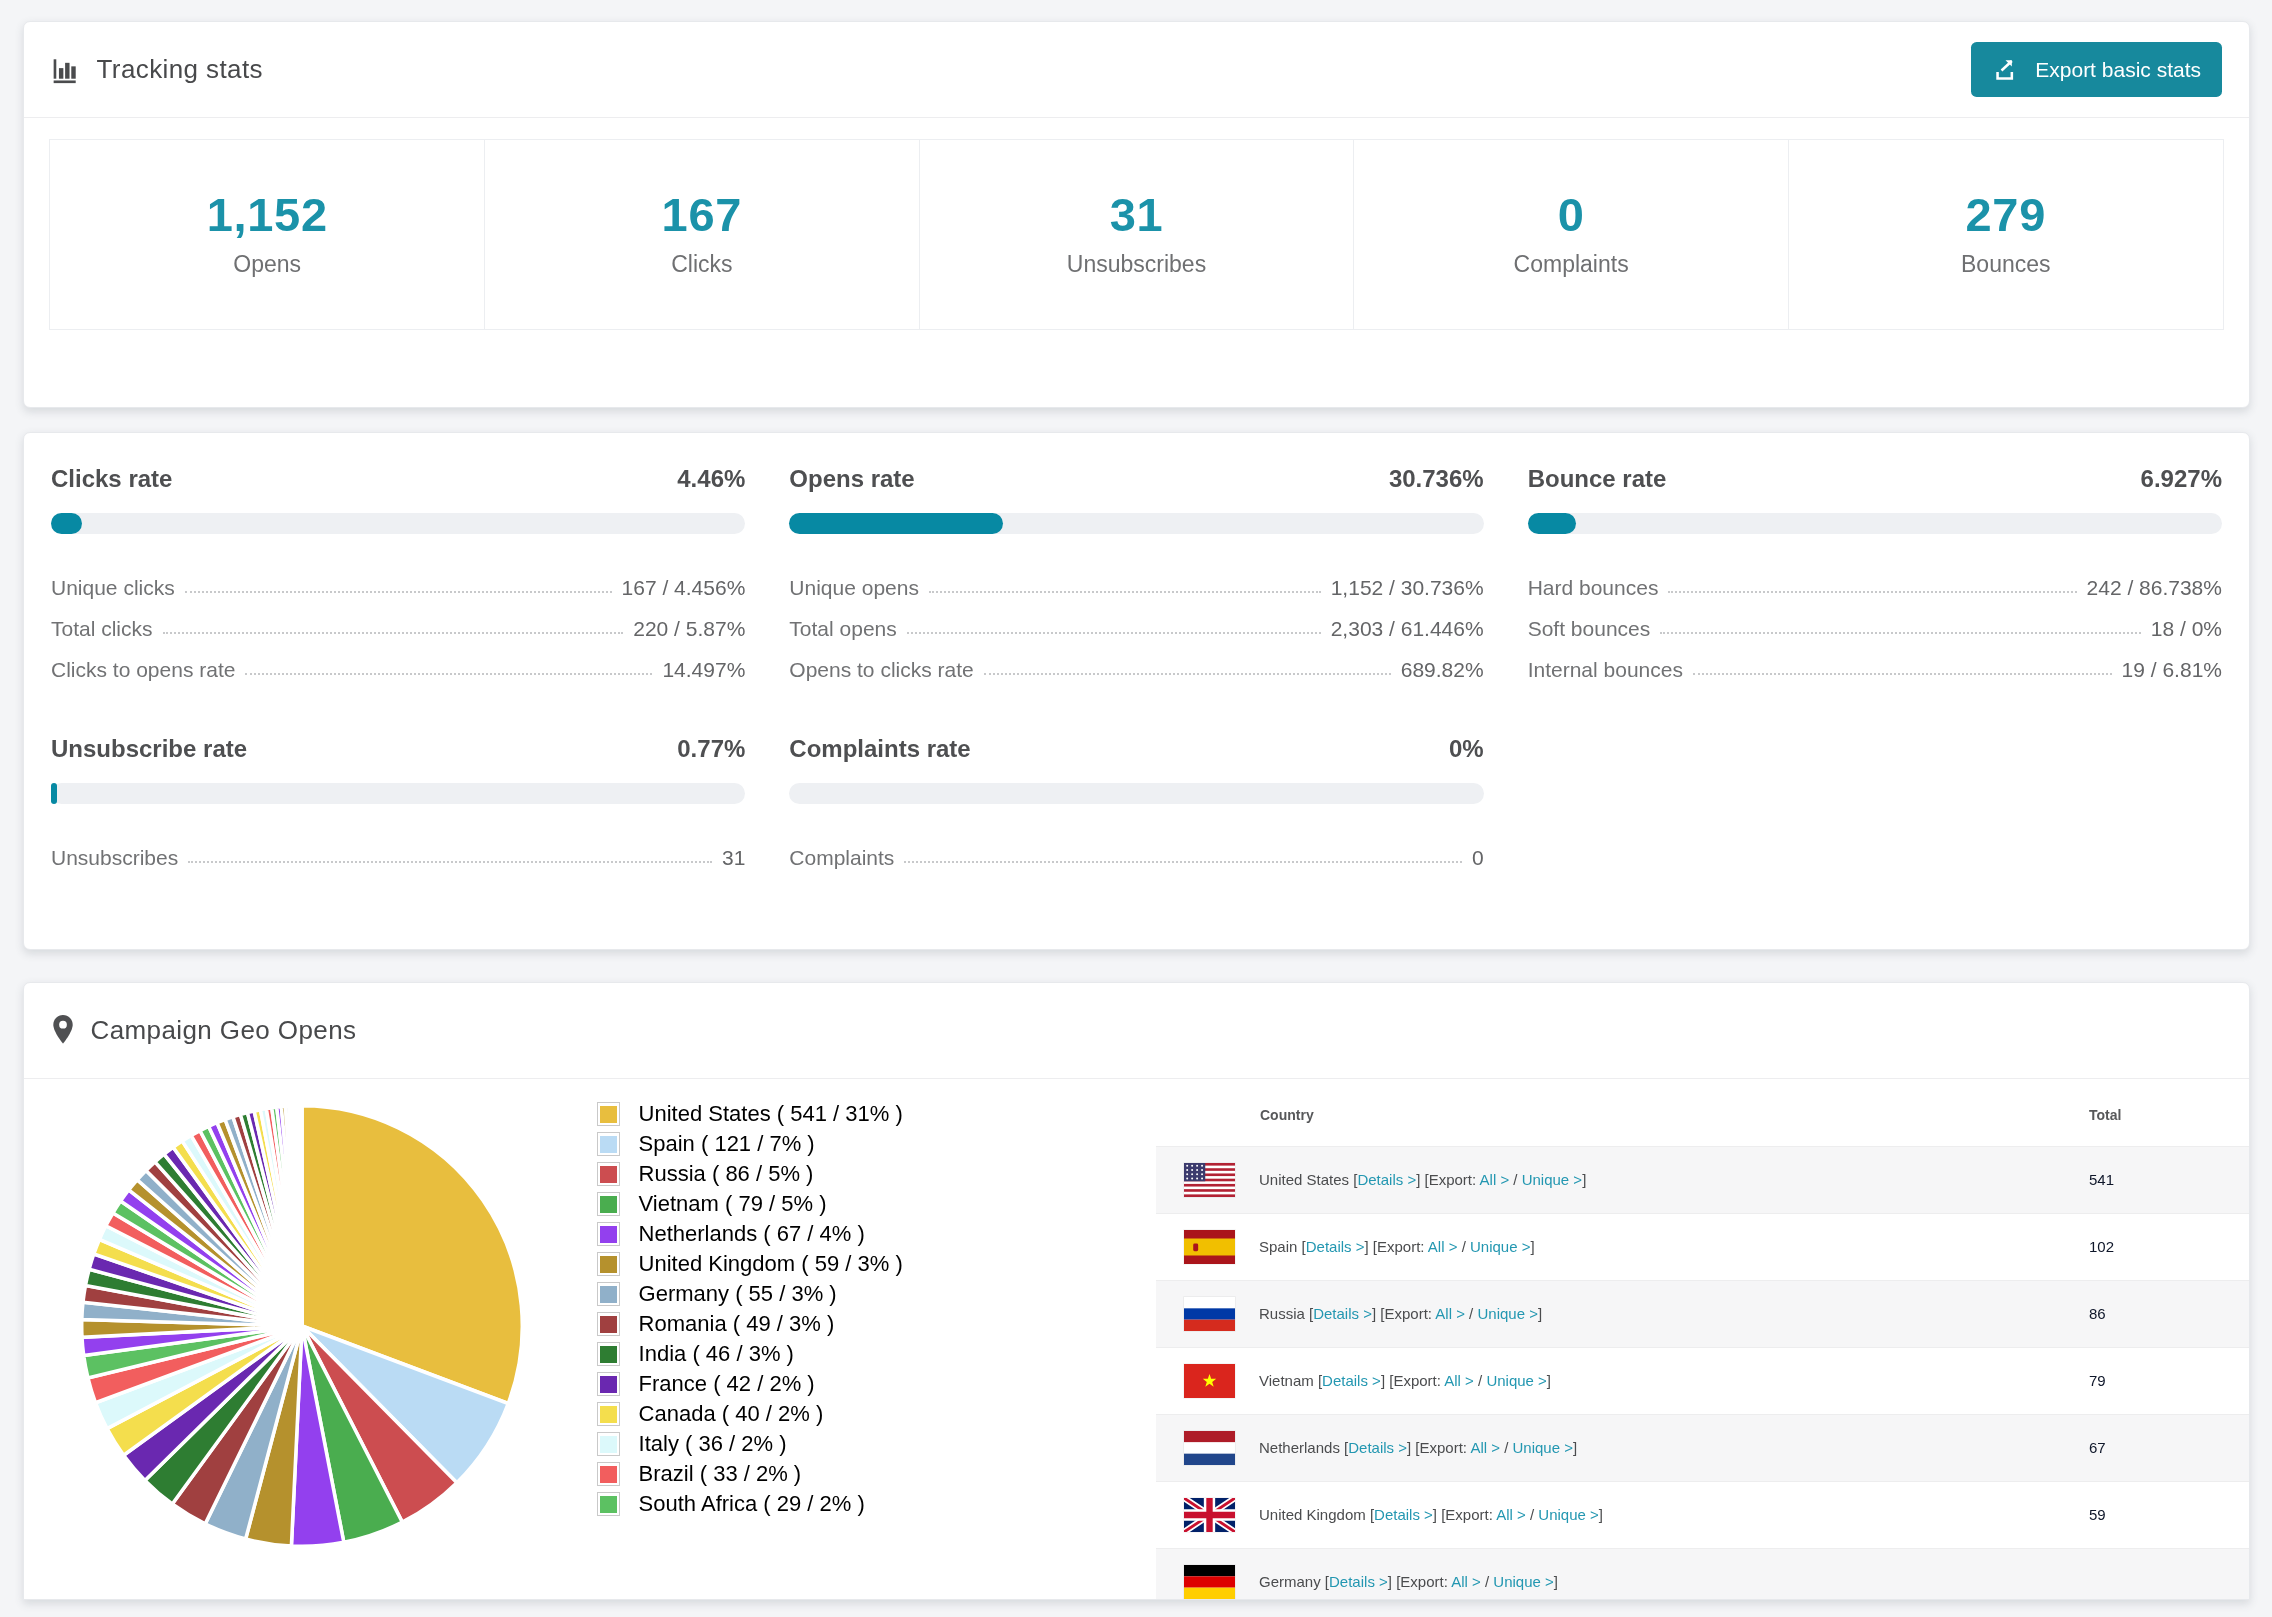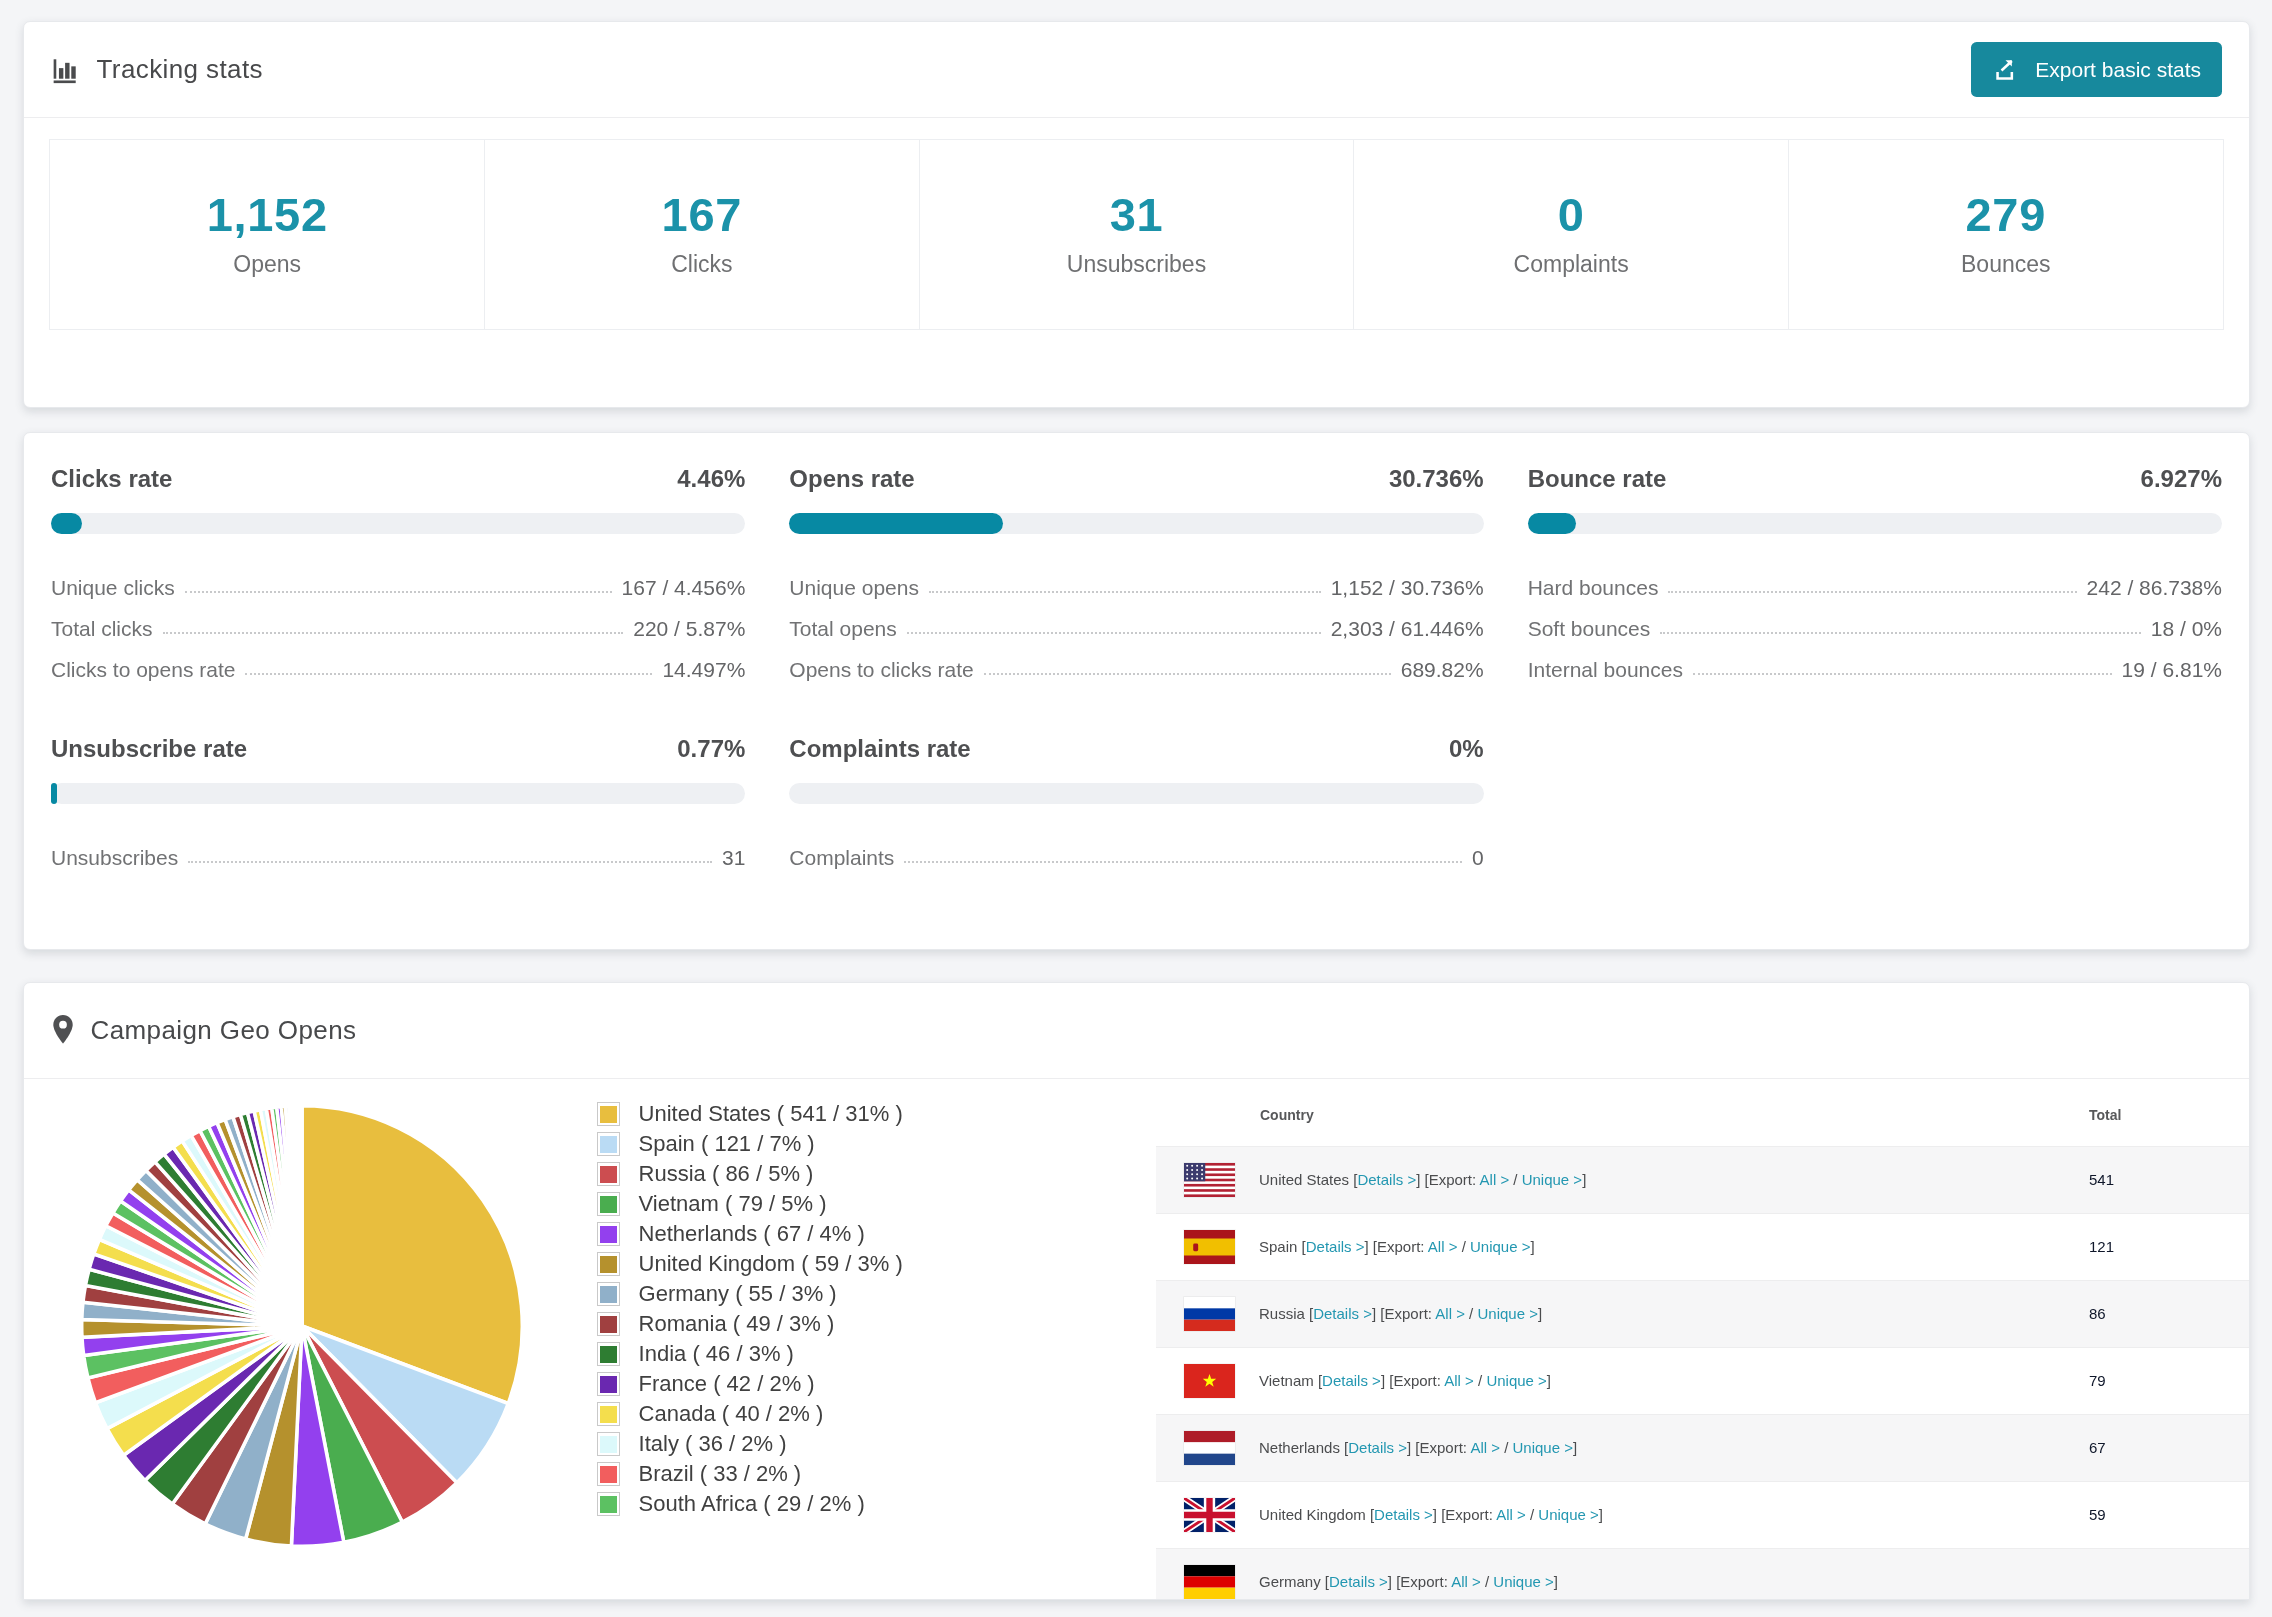--- a/index.html
+++ b/index.html
@@ -34,21 +34,21 @@
   .rate-fill{position:absolute;left:0;top:0;height:100%;background:#0789a3;border-radius:10.6px;}
   .rate-rows{margin-top:24px;}
   .rate-row{display:flex;align-items:flex-end;height:41px;font-size:21px;}
   .rate-row-label{color:#717274;line-height:1.1;white-space:nowrap;}
   .leader{flex:1;border-bottom:2.1px dotted #c8c9cb;margin:0 10px 5.6px;min-width:28px;}
   .rate-row-value{color:#646567;line-height:1.1;white-space:nowrap;}
 
   .geo-content{display:flex;align-items:flex-start;}
   #pie{width:466px;height:466px;margin:14px 0 0 45px;flex:none;}
   .legend{list-style:none;margin:20px 0 0 62px;padding:0;flex:none;}
-  .legend li{display:flex;align-items:center;height:30px;font-size:22px;color:#404040;cursor:pointer;}
+  .legend li{display:flex;align-items:center;height:30px;font-size:22px;color:#000000;cursor:pointer;}
   .lg-marker{width:17px;height:17px;border:0.7px solid #c9c9c9;background:#fff;padding:2.1px;margin-right:18.4px;flex:none;}
   .lg-marker i{display:block;width:100%;height:100%;}
 
   .geo-table{margin-left:auto;width:1093px;flex:none;margin-top:5.6px;}
   .t-head{display:flex;height:61px;align-items:center;font-size:14px;color:#57585a;padding-left:104px;font-weight:bold;}
   .t-head .col-country{width:829px;}
   .t-row{display:flex;align-items:center;height:66px;font-size:15px;color:#4b4c4e;
          border-top:0.7px solid #ededee;padding-left:28px;}
   .t-row.alt{background:#f6f6f7;}
   .flag{width:51px;height:34px;margin-right:24px;flex:none;box-shadow:0 0 0 0.7px rgba(0,0,0,.06);}
@@ -423,21 +423,21 @@
             <div class="t-row">
               <span class="flag">
                 <svg viewBox="0 0 72 48">
                   <rect width="72" height="48" fill="#F1BF00"></rect>
          <rect width="72" height="12" fill="#AA151B"></rect>
                   <rect y="36" width="72" height="12" fill="#AA151B"></rect>
          <rect x="13" y="19" width="7" height="11" rx="2" fill="#AA151B"></rect>
                 </svg>
               </span>
               <span class="c-cell">Spain [<a class="lnk">Details &gt;</a>] [Export: <a class="lnk">All &gt;</a> / <a class="lnk">Unique &gt;</a>]</span>
-              <span class="t-total">121</span>
+              <span class="t-total">102</span>
             </div>
             <div class="t-row alt">
               <span class="flag">
                 <svg viewBox="0 0 72 48">
                   <rect width="72" height="16" fill="#fff"></rect>
          <rect y="16" width="72" height="16" fill="#0039A6"></rect>
                   <rect y="32" width="72" height="16" fill="#D52B1E"></rect>
                 </svg>
               </span>
               <span class="c-cell">Russia [<a class="lnk">Details &gt;</a>] [Export: <a class="lnk">All &gt;</a> / <a class="lnk">Unique &gt;</a>]</span>

